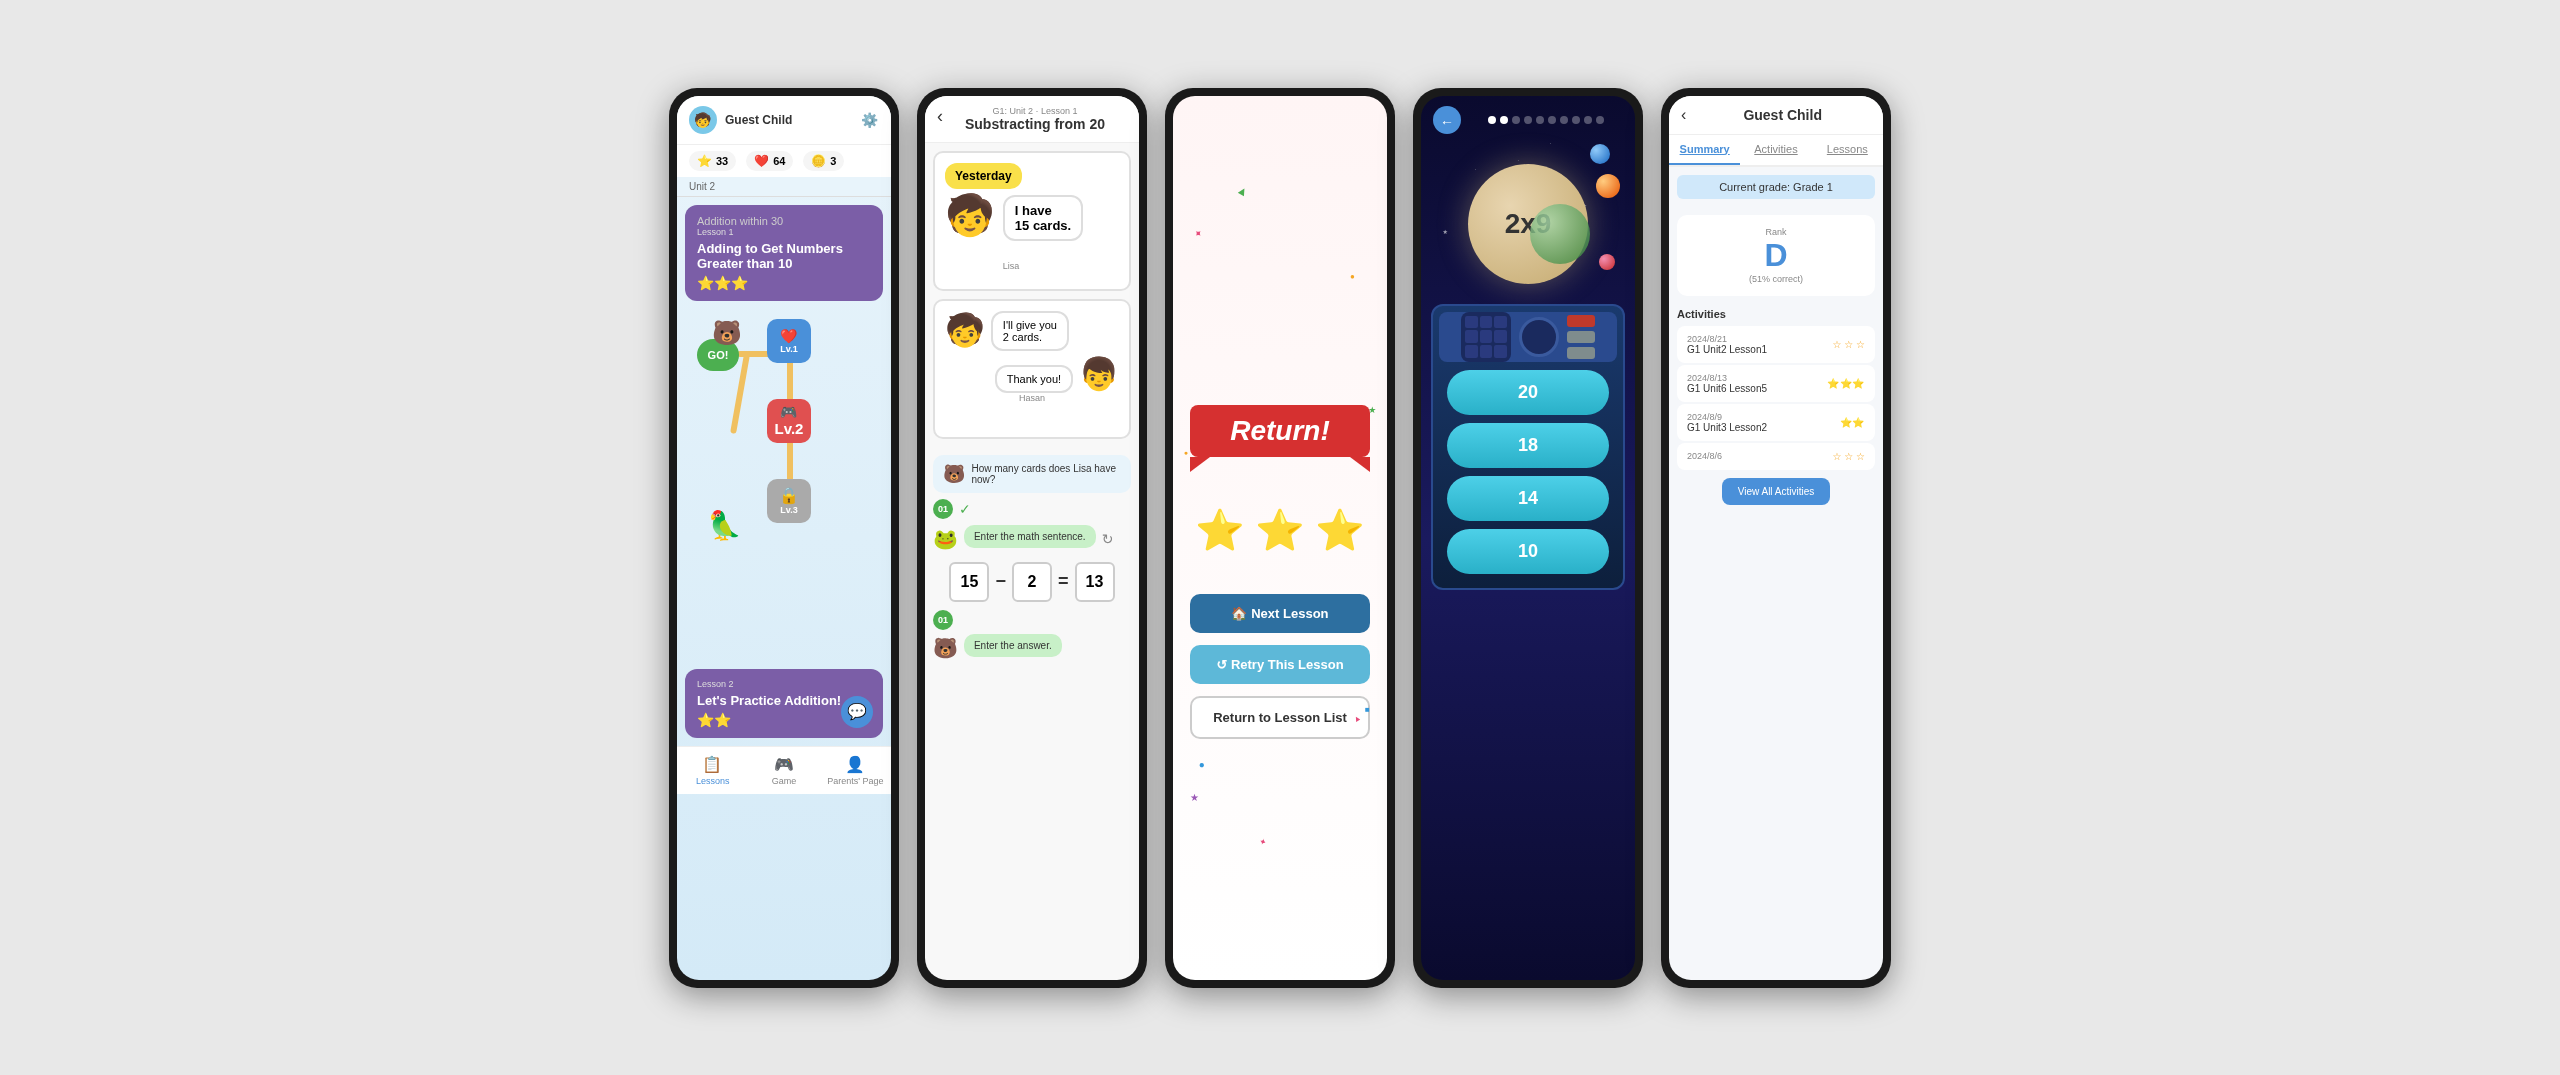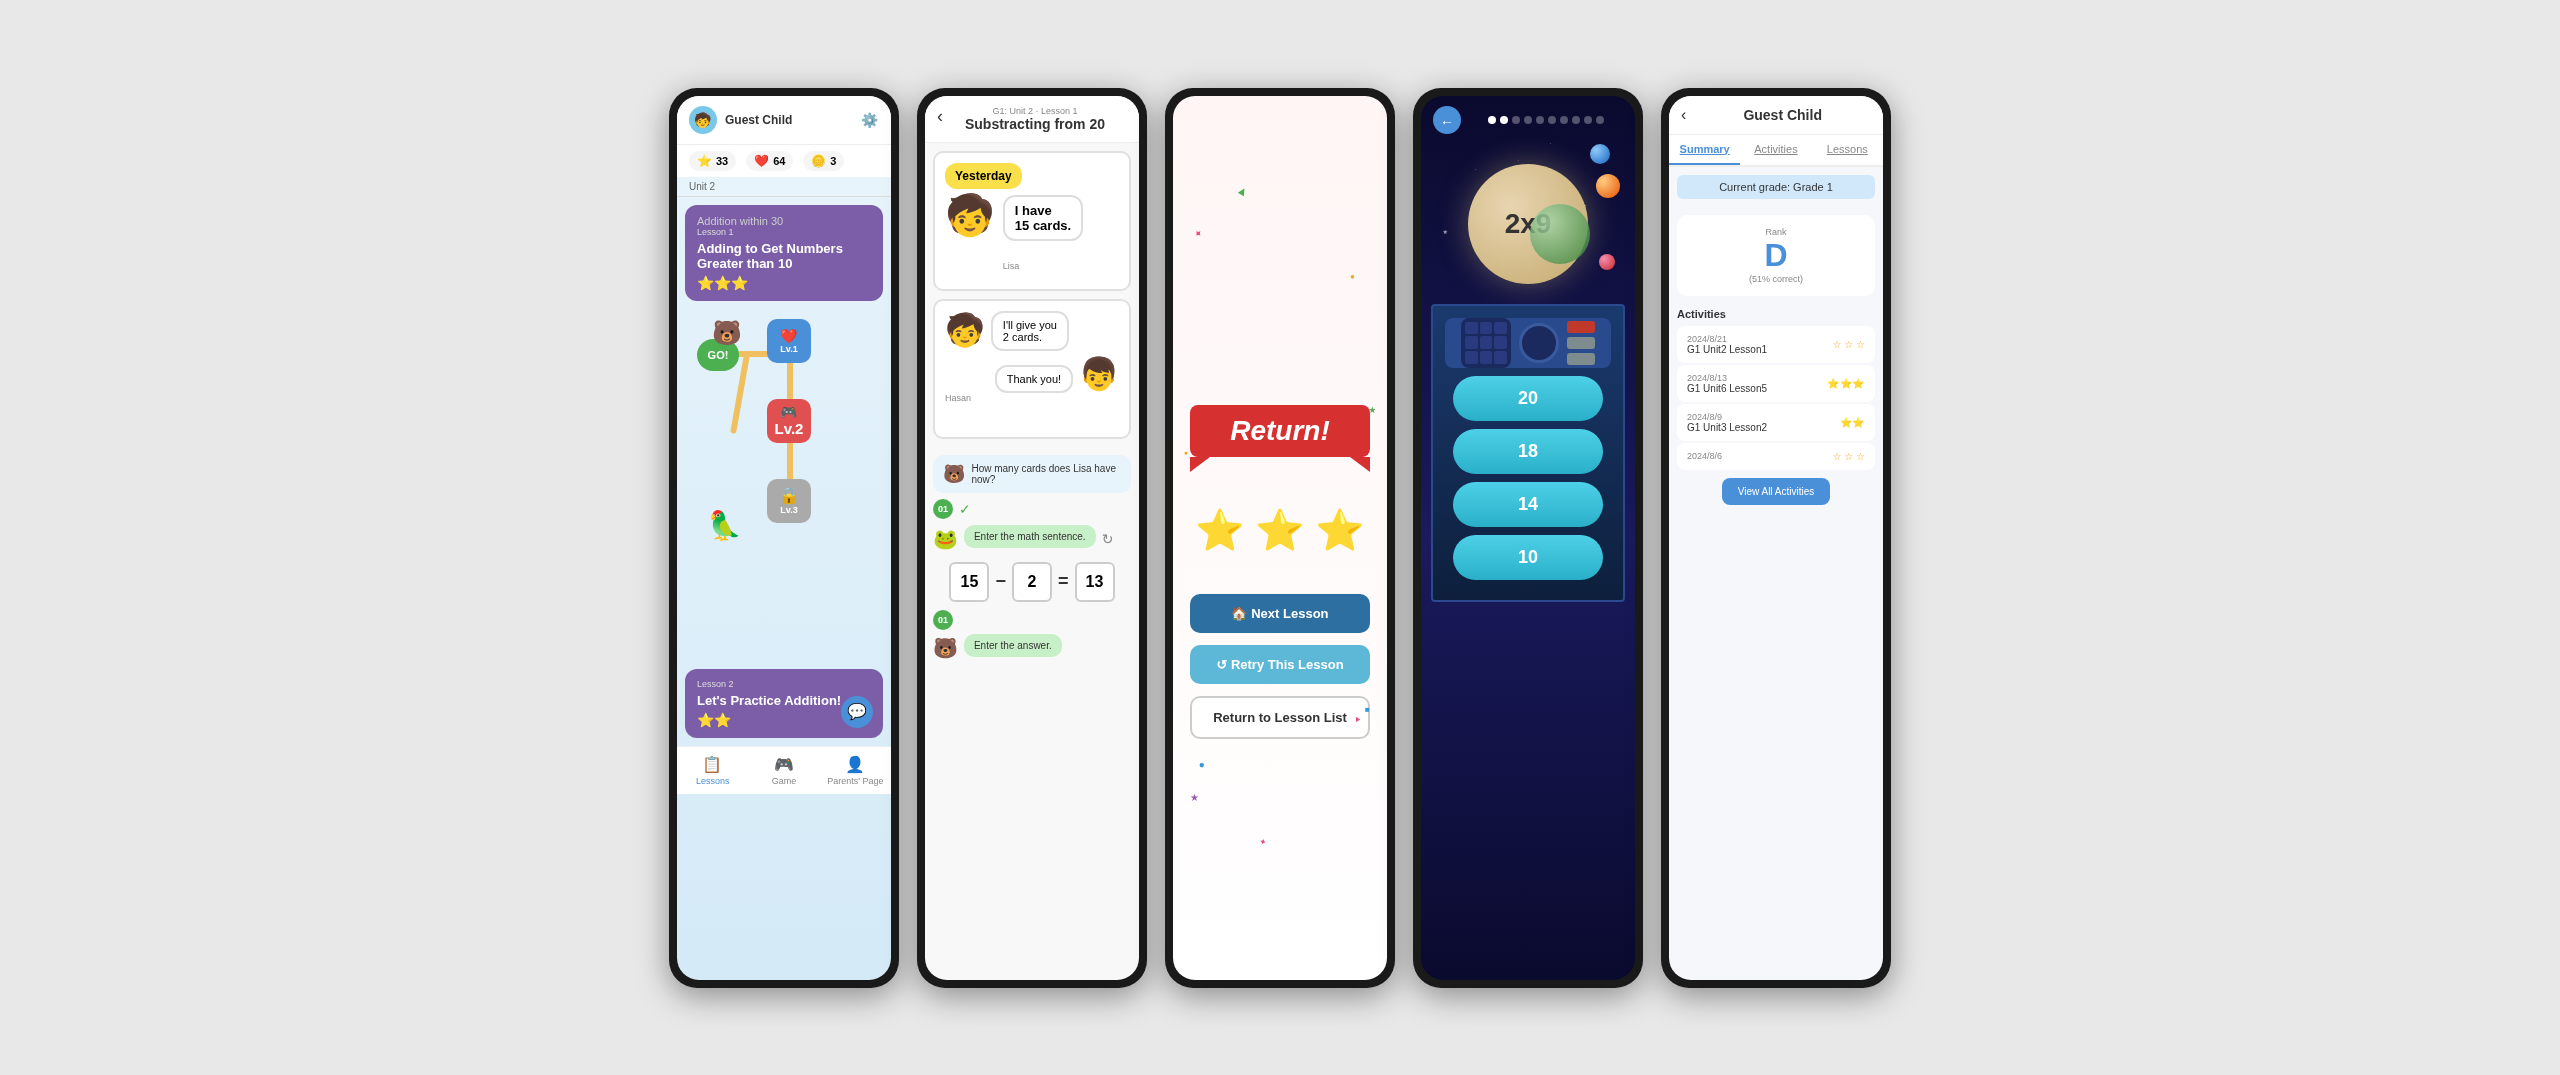--- a/index.html
+++ b/index.html
@@ -315,22 +315,22 @@
       background: radial-gradient(circle at 35% 35%, #e8d5b0, #c4a96e);
       border-radius: 50%;
       display: flex; align-items: center; justify-content: center;
       font-size: 28px; font-weight: bold; color: #333;
       box-shadow: 0 0 30px rgba(200,180,120,0.4);
     }
     .p4-cockpit {
       position: relative; z-index: 2;
       background: linear-gradient(180deg, #1a3a6e 0%, #0d1f3c 100%);
       margin: 0 10px;
-      border-radius: 4px;
-      padding: 12px;
+      border-radius: 12px;
+      padding: 6px;
       border: 2px solid #2a4a8e;
     }
     .p4-cockpit-top {
       background: #2a4a8e;
       border-radius: 8px;
       height: 50px;
       display: flex; align-items: center; justify-content: center;
       gap: 8px; margin-bottom: 8px;
     }
     .p4-answers {
@@ -553,21 +553,21 @@
 
       <div class="p2-comic-panel">
         <div style="display:flex;align-items:flex-start;gap:6px;">
           <div style="font-size:32px;">🧒</div>
           <div class="speech-bubble-white" style="font-size:11px;">I'll give you<br>2 cards.</div>
         </div>
         <div style="display:flex;align-items:flex-end;justify-content:flex-end;gap:6px;margin-top:4px;">
           <div class="speech-bubble-white">Thank you!</div>
           <div style="font-size:32px;">👦</div>
         </div>
-        <div style="font-size:9px;color:#888;text-align:left;">Hasan</div>
+        <div style="font-size:9px;color:#888;text-align:center;">Hasan</div>
       </div>
 
       <div class="p2-chat-area">
         <div class="p2-question-bubble">
           <span class="p2-bear-small">🐻</span>
           <span>How many cards does Lisa have now?</span>
         </div>
 
         <div style="display:flex;align-items:center;gap:6px;margin-bottom:6px;">
           <div class="p2-green-dot">

